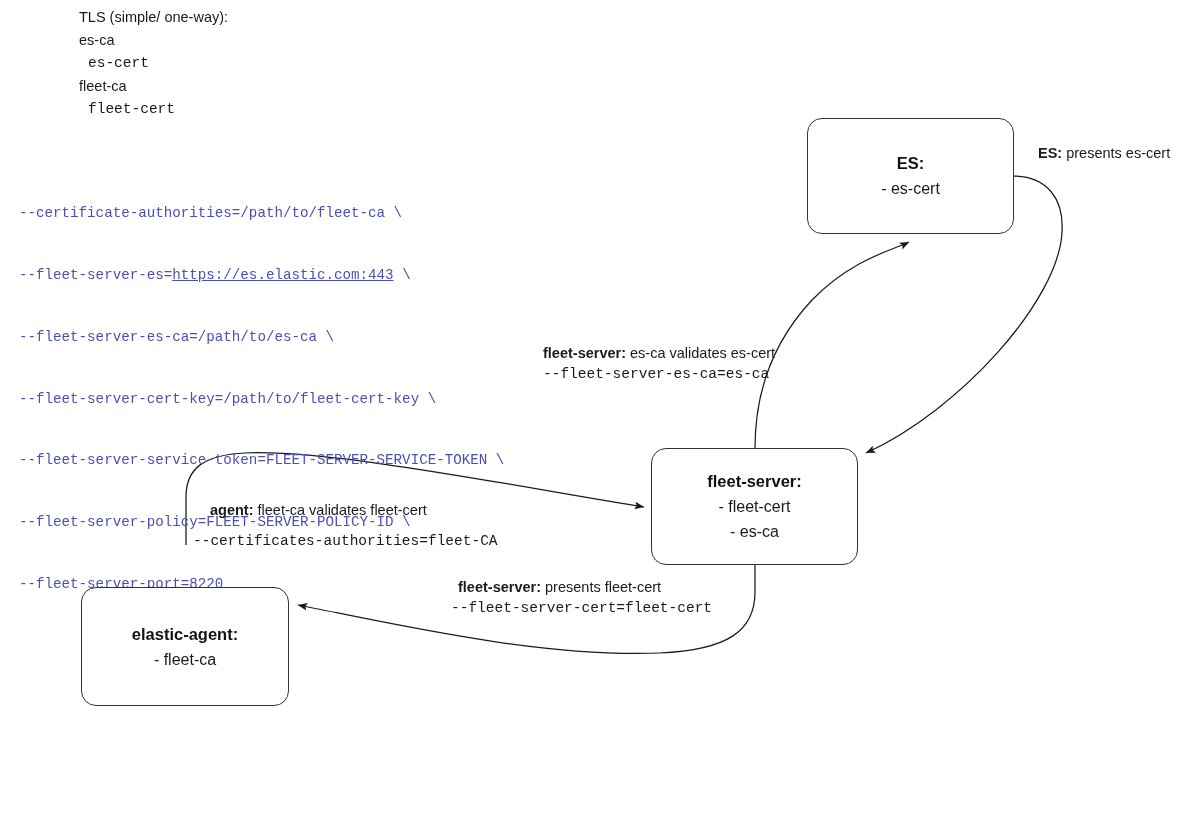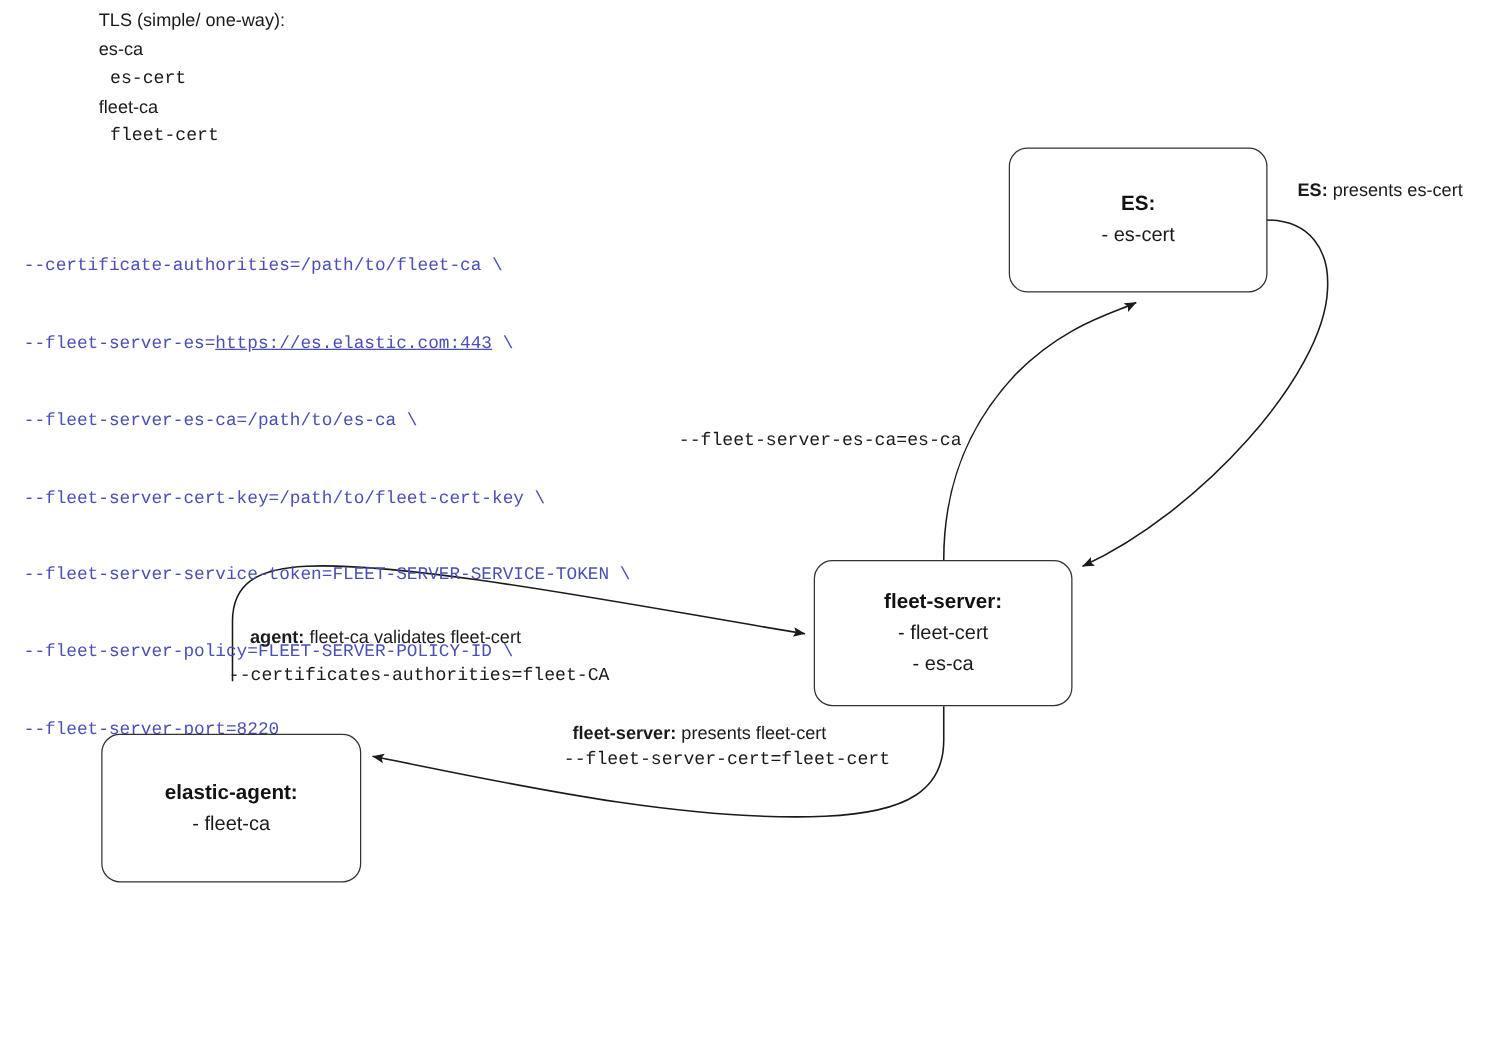--- a/index.html
+++ b/index.html
@@ -88,21 +88,21 @@
   }
   .elabel .prose b { font-weight: bold; }
   .elabel .mono {
     font-family: Liberation Mono, monospace;
     font-size: 14.5px;
     line-height: 21px;
     color: #1a1a1a;
   }
   #lbl-es-presents   { left: 1022px; top: 143px; margin-left: 16px; }
   #lbl-fs-validates  { left: 543px;  top: 343px; }
-  #lbl-agent-valid   { left: 200px;  top: 500px; }
+  #lbl-agent-valid   { left: 210px;  top: 500px; }
   #lbl-fs-presents   { left: 458px;  top: 577px; }
   #lbl-agent-valid .mono { margin-left: -17px; margin-top: 10px; }
   #lbl-fs-presents .mono { margin-left: -7px; text-align: center; }
 </style>
 </head>
 <body>
 
 <svg id="canvas" viewBox="0 0 1189 840">
   <defs>
     <marker id="arrowhead" markerWidth="9" markerHeight="9" refX="7.4" refY="3.1" orient="auto" markerUnits="strokeWidth">
@@ -151,20 +151,21 @@
 <div class="node" id="node-agent">
   <div class="title">elastic-agent:</div>
   <div class="line">- fleet-ca</div>
 </div>
 
 <div class="elabel" id="lbl-es-presents">
   <div class="prose"><b>ES:</b><span> presents es-cert</span></div>
 </div>
 
 <div class="elabel" id="lbl-fs-validates">
+  <div class="prose"><b>fleet-server:</b><span> es-ca validates es-cert</span></div>
   <div class="mono">--fleet-server-es-ca=es-ca</div>
 </div>
 
 <div class="elabel" id="lbl-agent-valid">
   <div class="prose"><b>agent:</b><span> fleet-ca validates fleet-cert</span></div>
   <div class="mono">--certificates-authorities=fleet-CA</div>
 </div>
 
 <div class="elabel" id="lbl-fs-presents">
   <div class="prose"><b>fleet-server:</b><span> presents fleet-cert</span></div>

